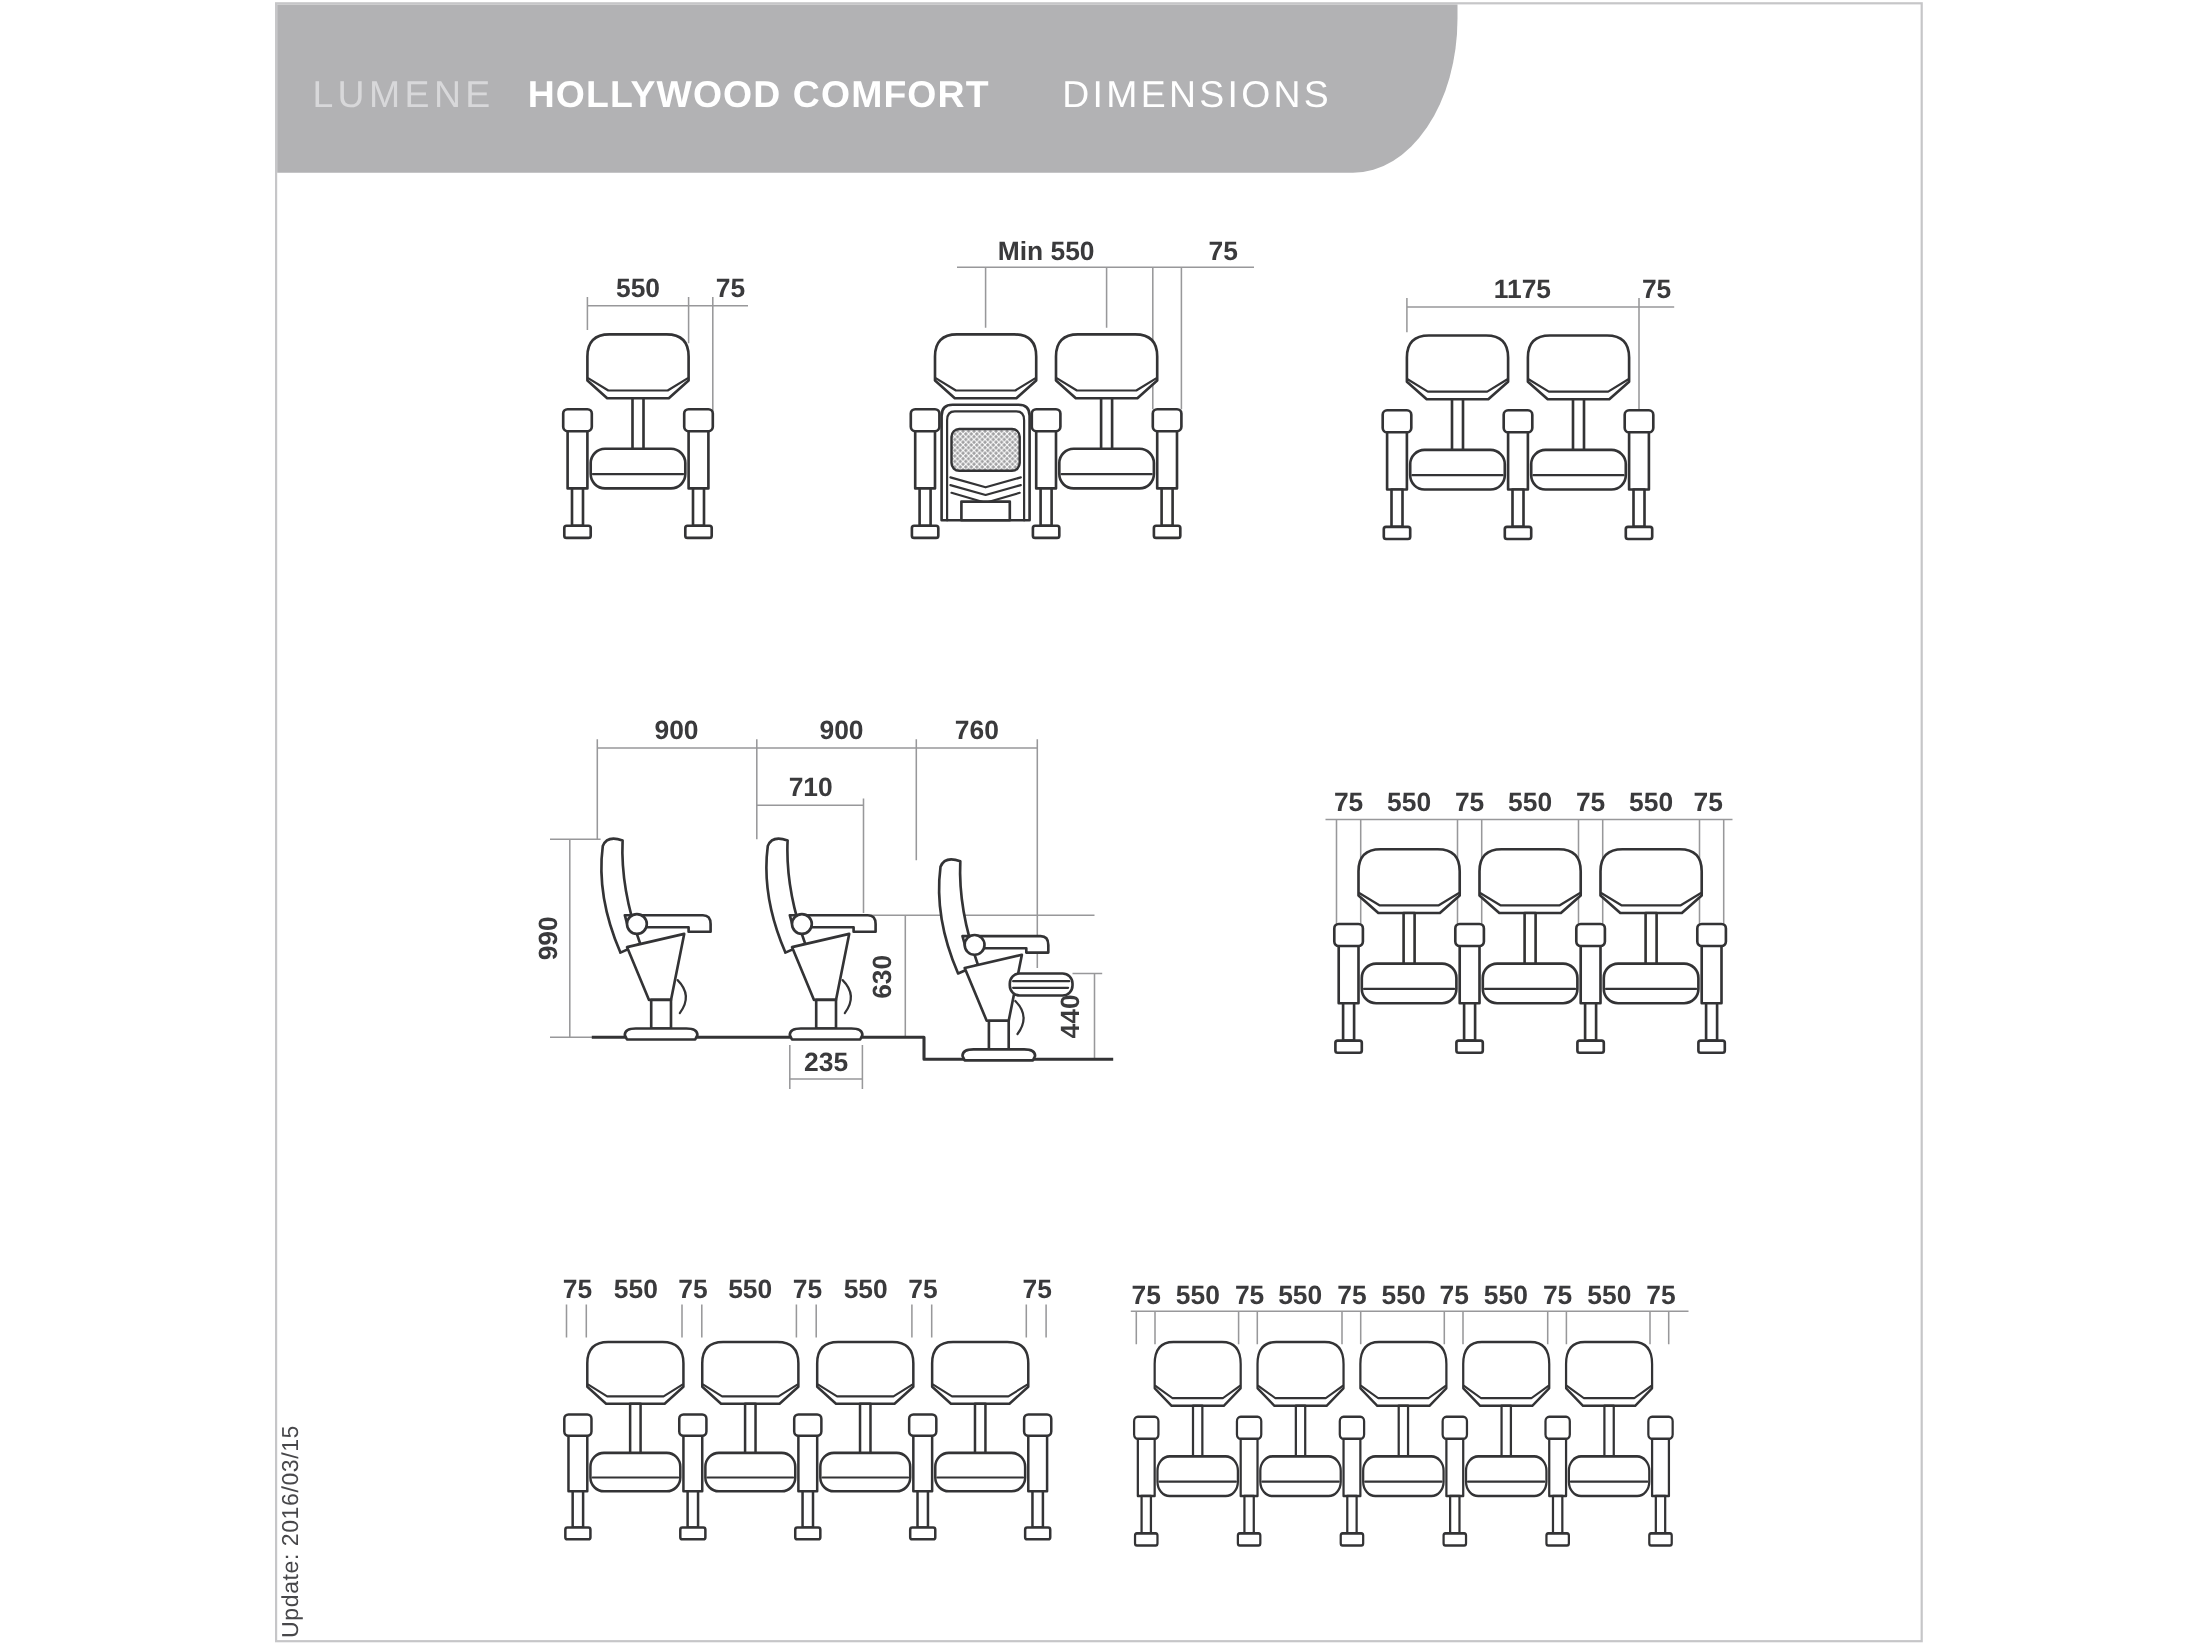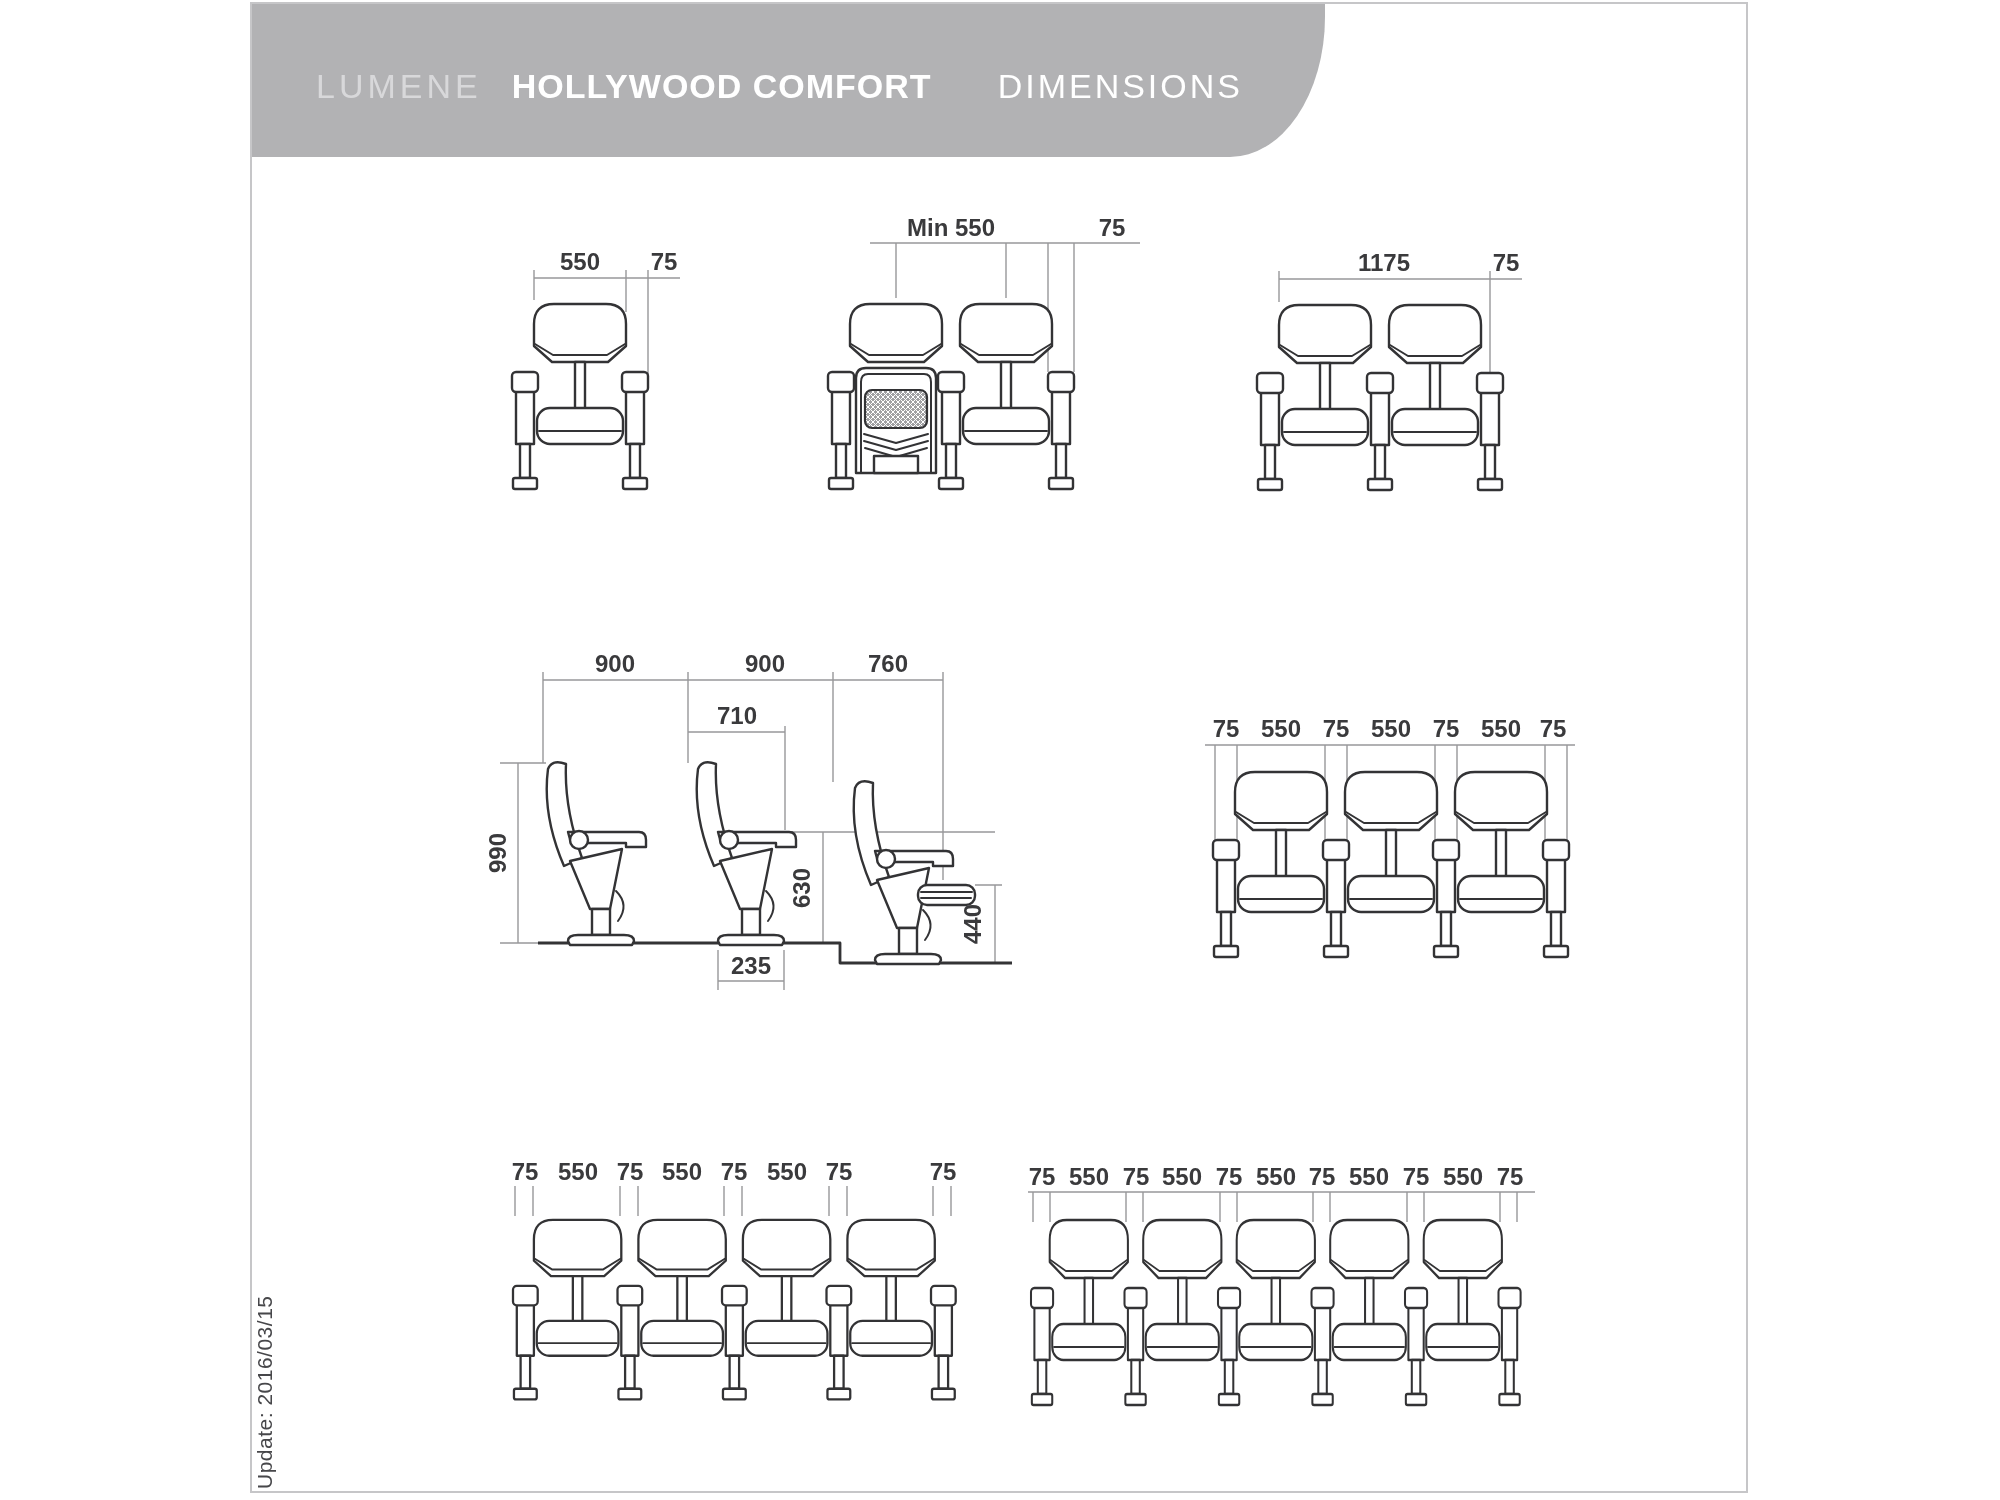--- a/index.html
+++ b/index.html
@@ -2,21 +2,21 @@
 <html><head>
 <meta charset="utf-8">
 <style>
   html,body{margin:0;padding:0;}
   body{width:2000px;height:1500px;background:#ffffff;position:relative;overflow:hidden;
        font-family:"Liberation Sans",sans-serif;}
   .page{position:absolute;left:250px;top:2px;width:1494px;height:1487px;
         border:2px solid #c6c6c8;background:#ffffff;}
   .banner{position:absolute;left:0;top:0;width:1073px;height:153px;background:#b2b2b4;
         border-bottom-right-radius:95px 140px;display:flex;align-items:center;
-        padding-left:64px;padding-top:12px;box-sizing:border-box;column-gap:30px;white-space:nowrap;}
+        padding-left:32px;padding-top:12px;box-sizing:border-box;column-gap:30px;white-space:nowrap;}
   .brand{font-size:34px;letter-spacing:4px;color:#d8d8da;font-weight:400;}
   .product{font-size:34px;font-weight:bold;letter-spacing:1px;color:#ffffff;text-align:center;}
   .section{font-size:34px;letter-spacing:3px;color:#ffffff;margin-left:36px;}
   .update{position:absolute;left:253px;top:1489px;transform-origin:0 0;transform:rotate(-90deg);
         font-size:21px;color:#47474a;letter-spacing:0.5px;white-space:nowrap;}
   svg.drawing{position:absolute;left:0;top:0;}
   .sf{fill:#ffffff;stroke:#333335;stroke-width:2.4;stroke-linejoin:round;}
   .sl{fill:none;stroke:#333335;stroke-width:2;stroke-linejoin:round;stroke-linecap:round;}
   .flr{fill:none;stroke:#333335;stroke-width:2.8;stroke-linejoin:round;}
   .mesh{fill:url(#mesh);stroke:#333335;stroke-width:2.2;}

